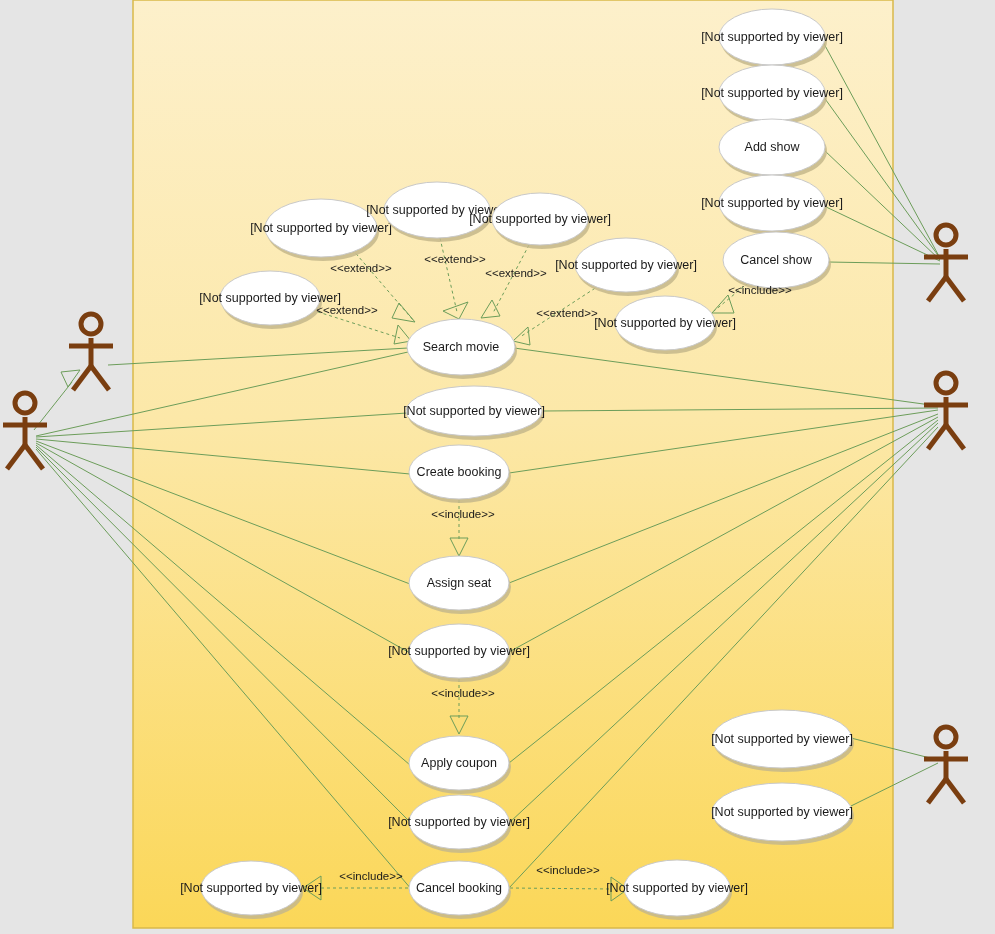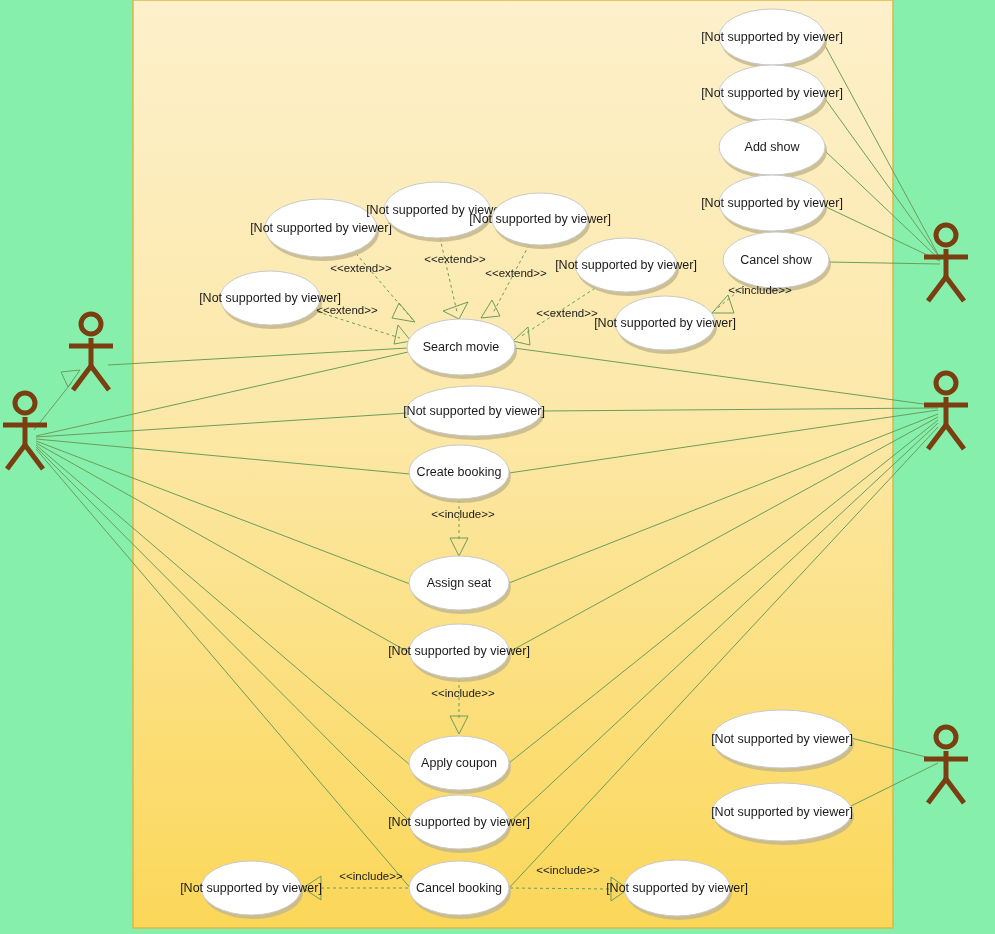--- a/index.html
+++ b/index.html
@@ -10,21 +10,21 @@
   body {
     width: 995px;
     height: 934px;
     overflow: hidden;
     font-family: "Liberation Sans", sans-serif;
   }
   #stage {
     position: relative;
     width: 995px;
     height: 934px;
-    background: #86efac;
+    background: #e5e5e5;
   }
   svg#diagram {
     position: absolute;
     left: 0;
     top: 0;
     width: 995px;
     height: 934px;
     display: block;
   }
   .uc-label {

